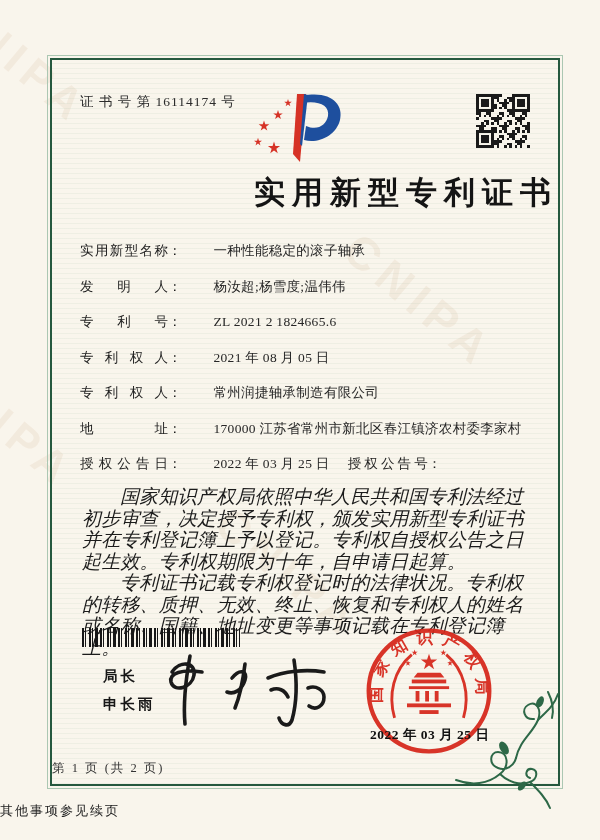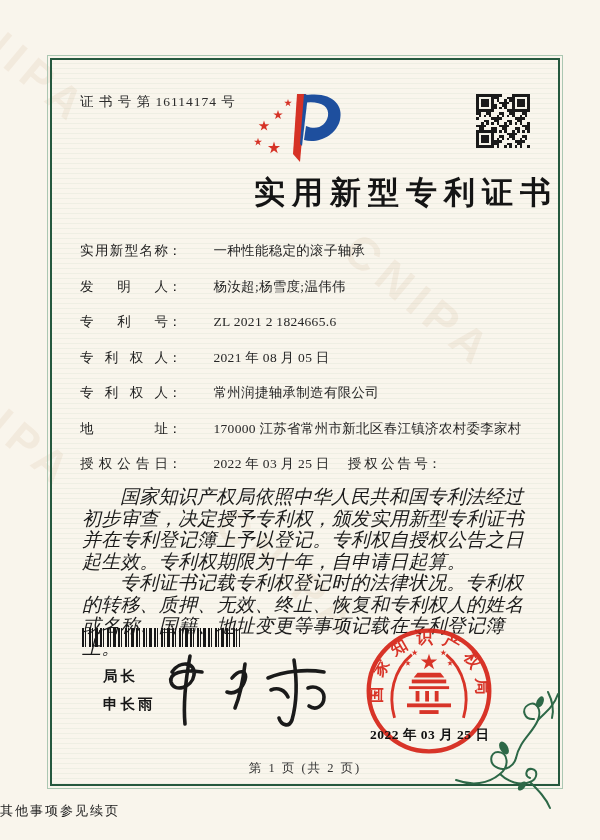--- a/index.html
+++ b/index.html
@@ -70,21 +70,21 @@
   .director div { font-size:14.5px; font-weight:600; letter-spacing:3px; line-height:28px; color:#171717; }
 
   .sig { position:absolute; left:98px; top:588px; width:210px; height:95px; }
 
   .seal { position:absolute; left:310px; top:564px; width:134px; height:134px; opacity:.94; }
   .seal-date {
     position:absolute; left:318px; top:666px; width:140px;
     font-size:13.5px; font-weight:bold; letter-spacing:.5px; color:#101010; z-index:5;
   }
 
-  .page-no { position:absolute; left:0; right:0; top:700px; text-align:center; font-size:12.5px; letter-spacing:2px; color:#333; }
+  .page-no { position:absolute; left:0; right:0; top:700px; font-size:12.5px; letter-spacing:2px; color:#333; }
 
   .flourish { position:absolute; right:-8px; bottom:-26px; width:112px; height:128px; }
 
   .cont { position:absolute; left:0; right:0; top:802px; text-align:left; font-size:13px; letter-spacing:2px; color:#222; }
 </style>
 </head>
 <body>
 
 <div class="page">
 

